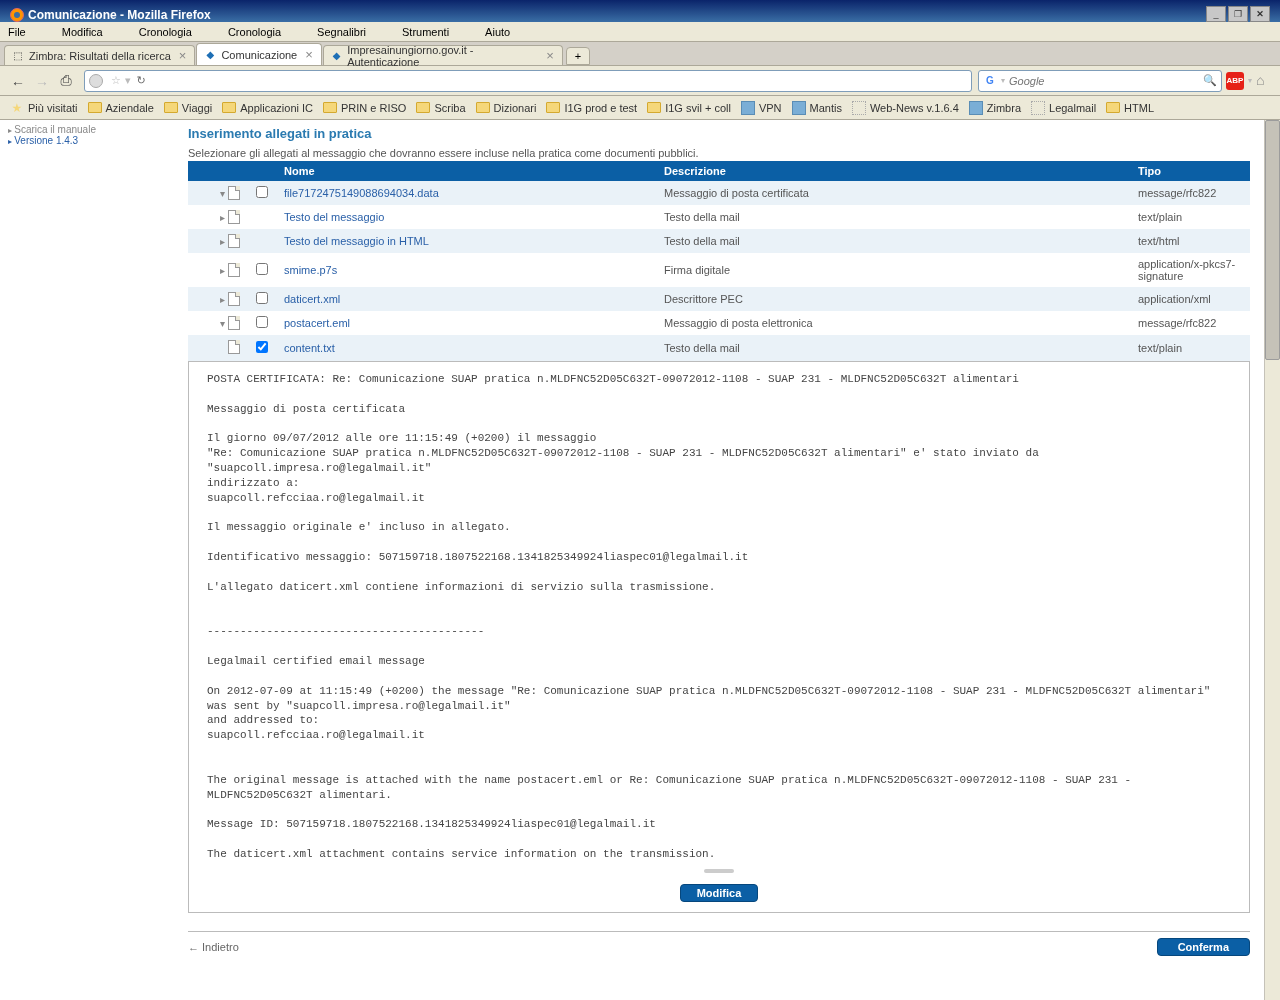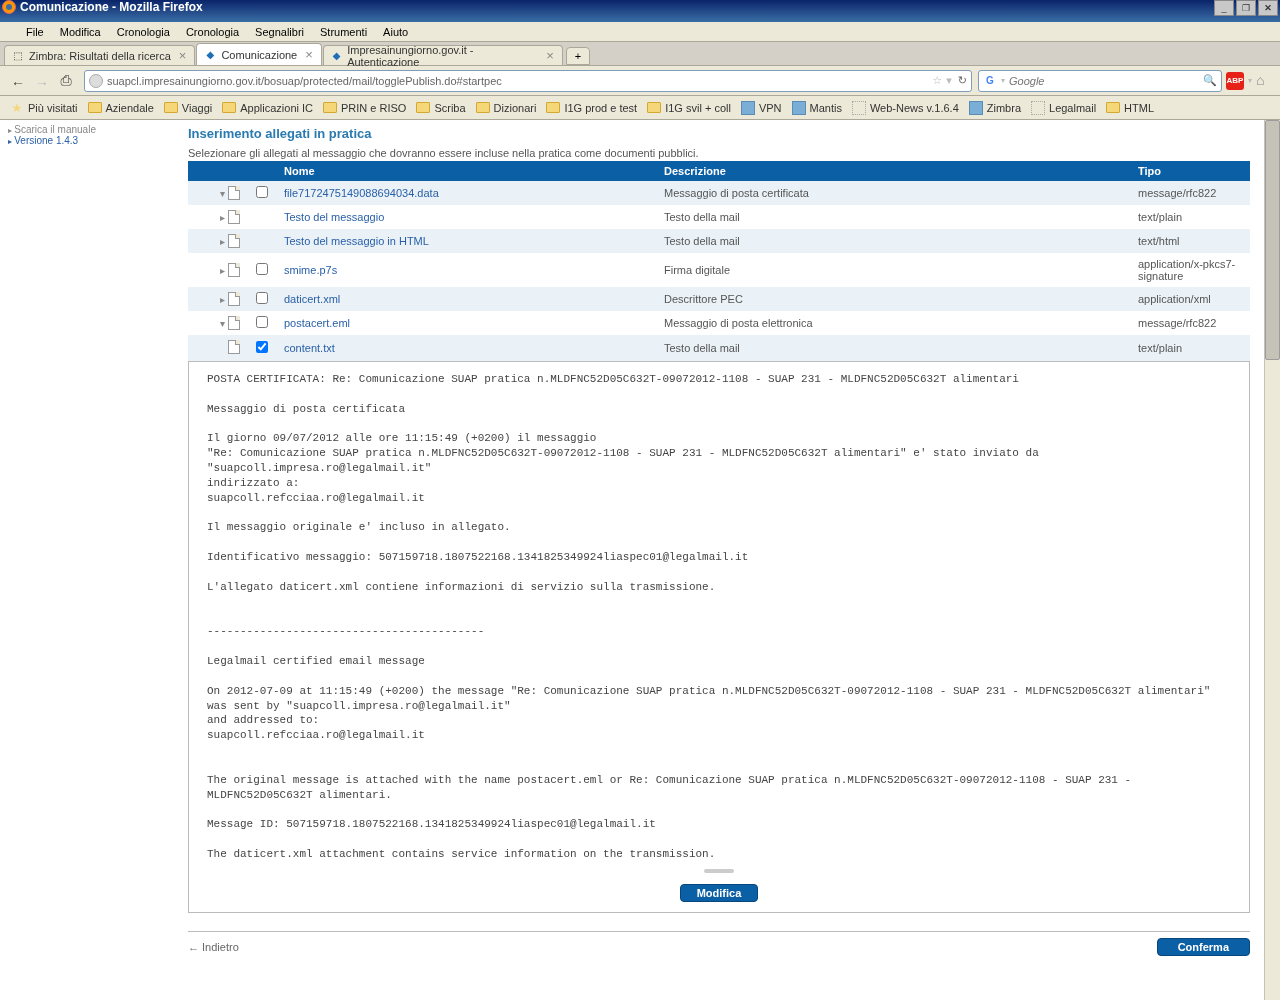--- a/index.html
+++ b/index.html
@@ -1,28 +1,28 @@
 <!DOCTYPE html>
 <html><head>
 <meta charset="utf-8">
 <style>
 * { margin:0; padding:0; box-sizing:border-box; font-family:"Segoe UI",Tahoma,sans-serif; }
 body { width:1280px; height:1000px; background:#c0c0c0; overflow:hidden; font-size:11px; }
 
 
-.titlebar { height:22px; background:linear-gradient(#0a246a,#3a6ea5); color:#fff; display:flex; align-items:flex-start; padding:0 2px; font-size:12px; }
+.titlebar { height:22px; background:linear-gradient(#0a246a,#3a6ea5); color:#fff; display:flex; align-items:flex-end; padding:0 10px; font-size:12px; }
 .titlebar .ff-icon { width:14px; height:14px; background:#ff9500; border-radius:50%; border:1px solid #d66; margin-right:4px; position:relative; }
 .titlebar .ff-icon::after { content:""; position:absolute; top:3px; left:3px; width:6px; height:6px; background:#3a6ea5; border-radius:50%; }
 .titlebar .title { font-weight:bold; }
 .titlebar .spacer { flex:1; }
 .winbtn { width:20px; height:16px; background:#c8c8c8; border:1px solid #888; margin-left:2px; display:flex; align-items:center; justify-content:center; font-size:9px; color:#333; }
 .winbtn.close { font-weight:bold; }
 
 
-.menubar { height:20px; background:#ece9d8; border-bottom:1px solid #aca899; display:flex; align-items:center; padding-left:18px; font-size:11px; }
+.menubar { height:20px; background:#ece9d8; border-bottom:1px solid #aca899; display:flex; align-items:center; padding-left:0; font-size:11px;gap:20px; }
 .menubar span { padding:2px 8px; cursor:default; }
 
 
 .tabstrip { height:24px; background:#d4d0c8; border-bottom:1px solid #aca899; display:flex; align-items:flex-end; padding-left:4px; }
 .tab { height:20px; padding:0 8px 0 6px; background:#ece9d8; border:1px solid #aca899; border-bottom:none; border-radius:4px 4px 0 0; display:flex; align-items:center; margin-right:1px; max-width:240px; font-size:11px; color:#333; }
 .tab.active { background:#fff; height:22px; }
 .tab .favicon { width:14px; height:14px; margin-right:4px; display:inline-flex; align-items:center; justify-content:center; font-size:10px; }
 .tab .x { margin-left:8px; color:#888; font-size:13px; cursor:pointer; }
 .newtab { width:24px; height:18px; background:#ece9d8; border:1px solid #aca899; border-radius:4px 4px 0 0; margin-left:2px; display:flex; align-items:center; justify-content:center; }
 
@@ -131,21 +131,20 @@
   </div>
   <div class="newtab">+</div>
 </div>
 
 <div class="navbar">
   <span class="navbtn">←</span>
   <span class="navbtn" style="color:#bbb;">→</span>
   <span class="navbtn">⎙</span>
   <div class="urlbar">
     <span class="globe"></span>
-    <input value="suapcl.impresainungiorno.gov.it/bosuap/protected/mail/togglePublish.do#startpec" style="">
     <span style="color:#bbb; margin:0 4px;">☆</span>
     <span style="color:#bbb;">▾</span>
     <span style="color:#666; margin-left:6px;">↻</span>
   </div>
   <div class="searchbar">
     <span class="gicon">
         <span>G</span>
       </span>
       <span style="color:#bbb; font-size:8px;">▾</span>
     <input style="margin-left: 4px;" placeholder="Google">

